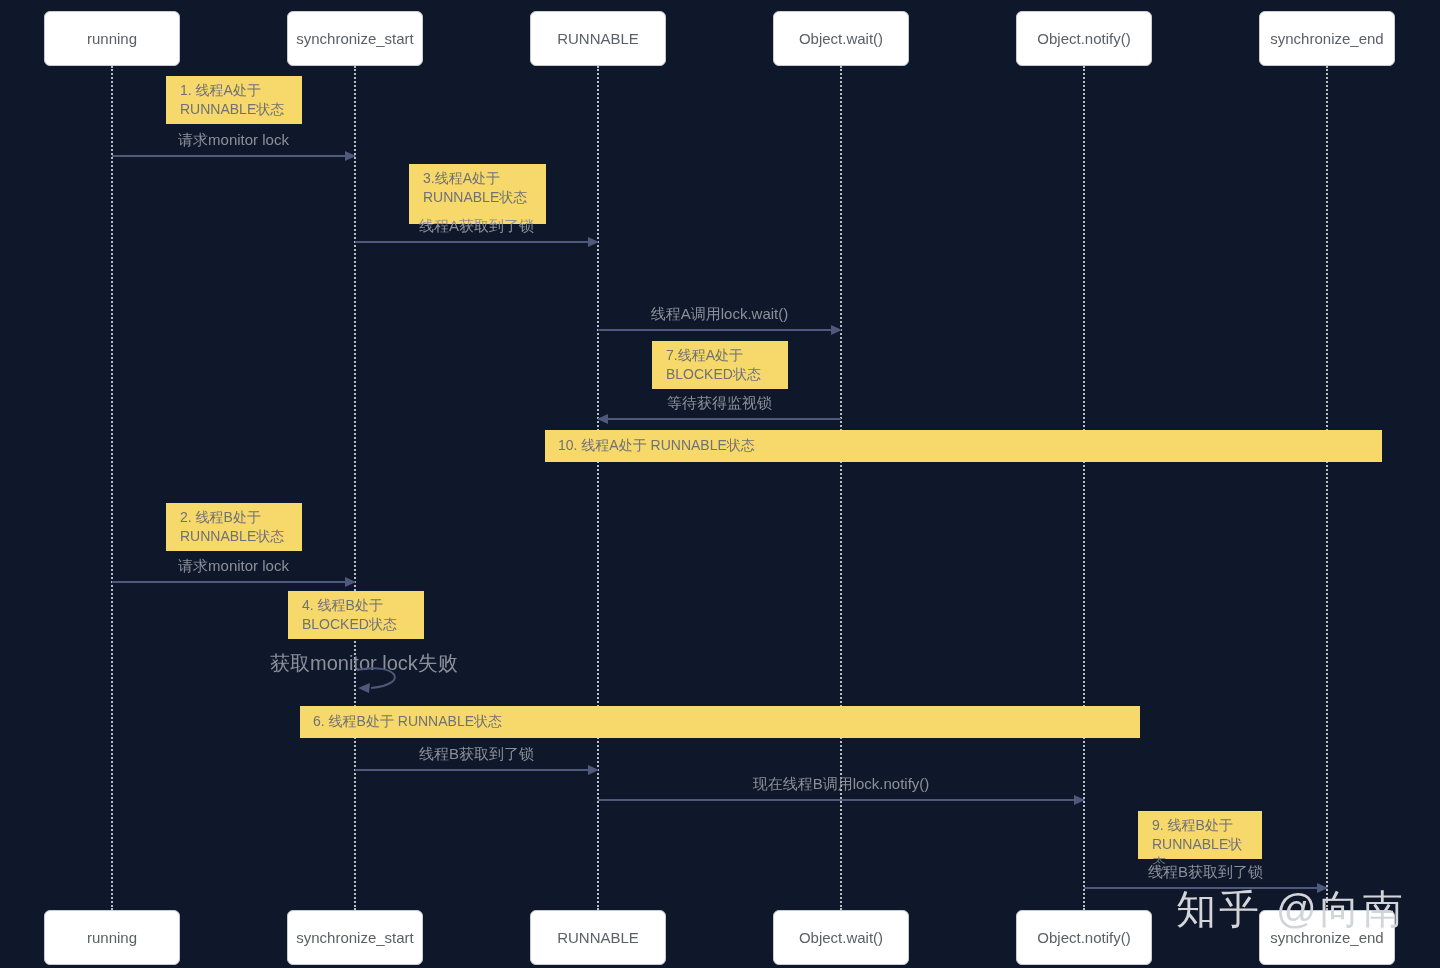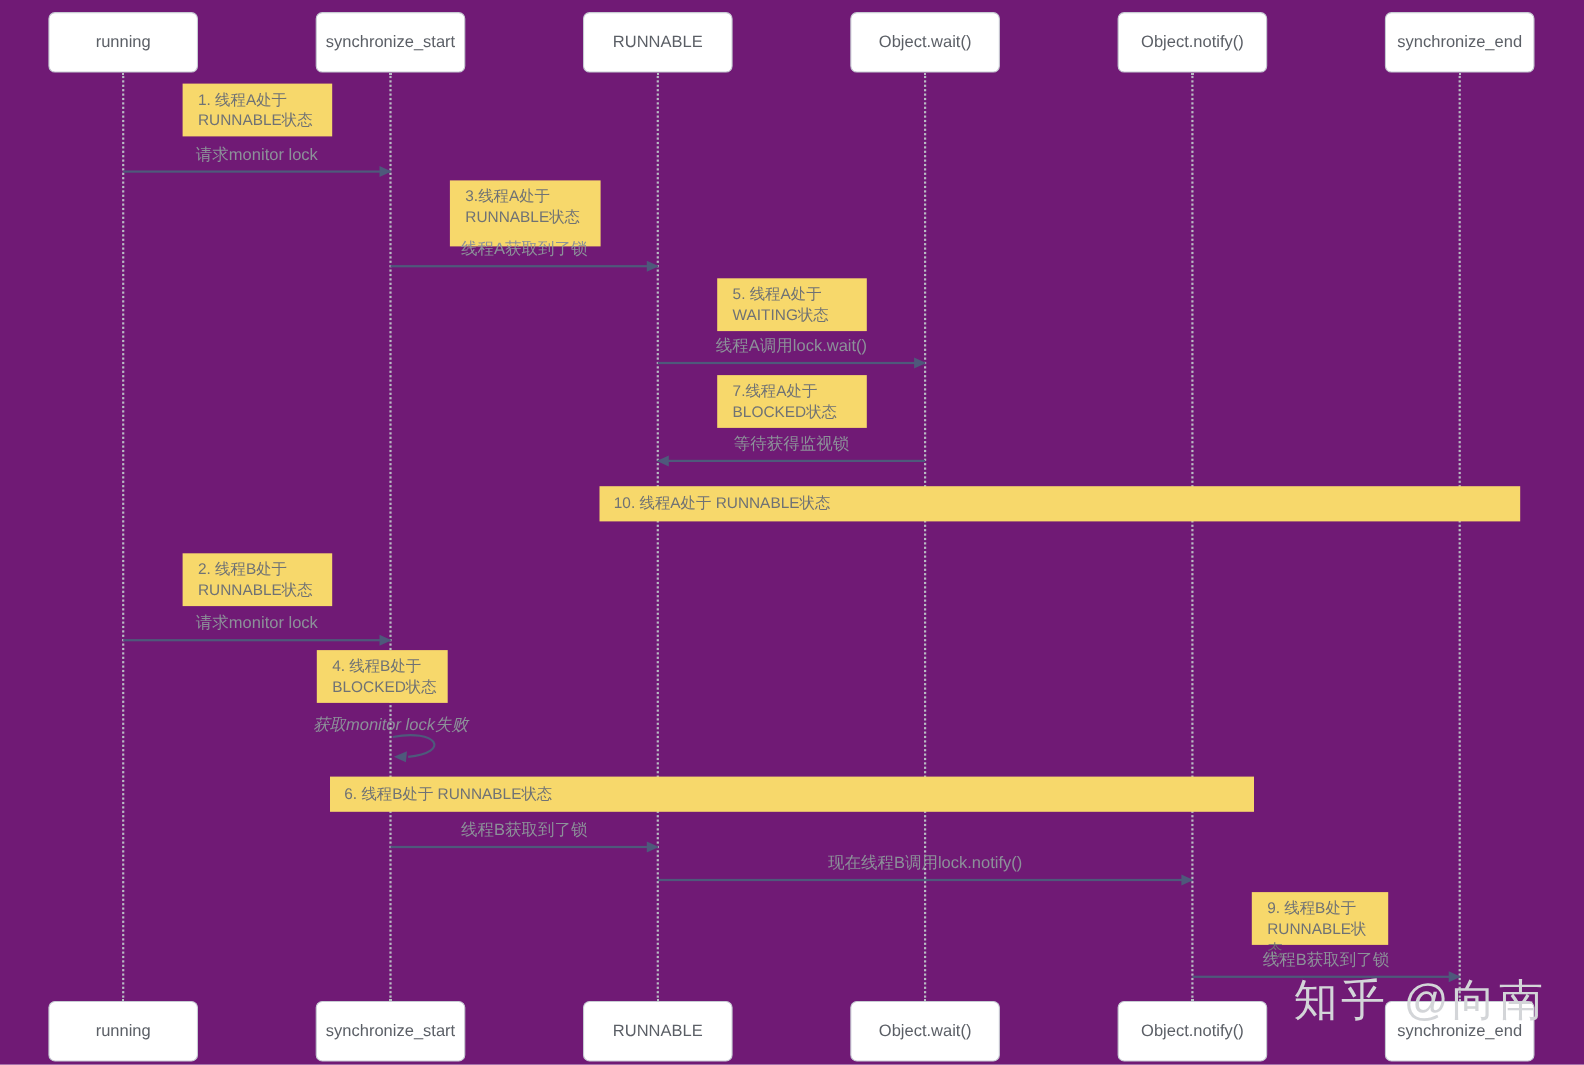--- a/index.html
+++ b/index.html
@@ -1,17 +1,17 @@
 <!DOCTYPE html>
 <html><head>
 <meta charset="utf-8">
 <style>
   html,body{margin:0;padding:0;background:#ffffff;}
   .canvas{
-    position:relative;width:1440px;height:968px;background:#701a75;overflow:hidden;
+    position:relative;width:1440px;height:968px;background:#0f172a;overflow:hidden;
     font-family:"Liberation Sans","DejaVu Sans",sans-serif;
   }
   
   .lifeline{
     position:absolute;top:66px;height:844px;width:0;
     border-left:2px dotted #b9bdc4;z-index:1;
   }
   
   .actor-box{
     position:absolute;width:136px;height:55px;box-sizing:border-box;
@@ -33,22 +33,22 @@
   }
   .msg .msg-label{
     position:absolute;left:0;right:0;bottom:5px;text-align:center;
     font-size:15px;color:#8c9199;white-space:nowrap;
   }
   .ah{position:absolute;width:0;height:0;bottom:-6px;}
   .ah-right{right:-1px;border-left:11px solid #4e597b;border-top:5px solid transparent;border-bottom:5px solid transparent;}
   .ah-left{left:-1px;border-right:11px solid #4e597b;border-top:5px solid transparent;border-bottom:5px solid transparent;}
   
   .self-loop-label{
-    position:absolute;left:270px;top:650px;width:170px;text-align:center;
-    font-size:15px;color:#8c9199;white-space:nowrap;z-index:10;font-style:italic;
+    position:absolute;left:270px;top:650px;width:170px;
+    font-size:20px;color:#8c9199;white-space:nowrap;z-index:10;
   }
   .self-loop-svg{position:absolute;left:353px;top:666px;z-index:10;}
   
   .watermark{
     position:absolute;left:1176px;top:882px;z-index:6;
     font-size:40px;letter-spacing:3px;color:#d3d5d8;white-space:nowrap;
   }
 </style>
 </head>
 <body>
@@ -101,36 +101,32 @@
   </div>
 
   <div class="note" style="left:166px;top:76px;width:136px;height:48px;">
     <div>1. 线程A处于</div>
     <div>RUNNABLE状态</div>
   </div>
   <div class="note" style="left:409px;top:164px;width:137px;height:60px;">
     <div>3.线程A处于</div>
     <div>RUNNABLE状态</div>
   </div>
-  <div class="note" style="left:652px;top:253px;width:136px;height:48px;">
-    <div>5. 线程A处于</div>
-    <div>WAITING状态</div>
-  </div>
   <div class="note" style="left:652px;top:341px;width:136px;height:48px;">
     <div>7.线程A处于</div>
     <div>BLOCKED状态</div>
   </div>
-  <div class="note wide" style="left:545px;top:430px;width:837px;height:32px;margin-top:12px;">
+  <div class="note wide" style="left:545px;top:430px;width:837px;height:32px;">
     <div>10. 线程A处于 RUNNABLE状态</div>
   </div>
   <div class="note" style="left:166px;top:503px;width:136px;height:48px;">
     <div>2. 线程B处于</div>
     <div>RUNNABLE状态</div>
   </div>
-  <div class="note" style="left:288px;top:591px;width:119px;height:48px;">
+  <div class="note" style="left:288px;top:591px;width:136px;height:48px;">
     <div>4. 线程B处于</div>
     <div>BLOCKED状态</div>
   </div>
   <div class="note wide" style="left:300px;top:706px;width:840px;height:32px;">
     <div>6. 线程B处于 RUNNABLE状态</div>
   </div>
   <div class="note" style="left:1138px;top:811px;width:124px;height:48px;">
     <div>9. 线程B处于</div>
     <div>RUNNABLE状态</div>
   </div>

